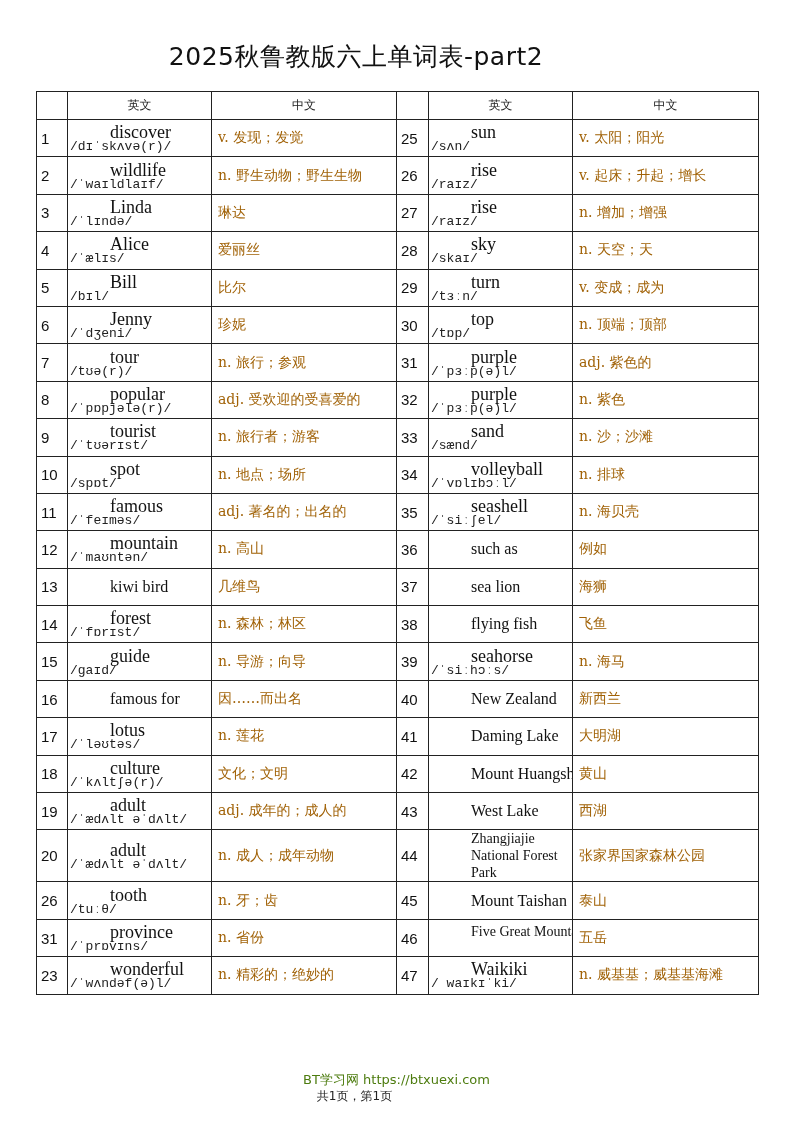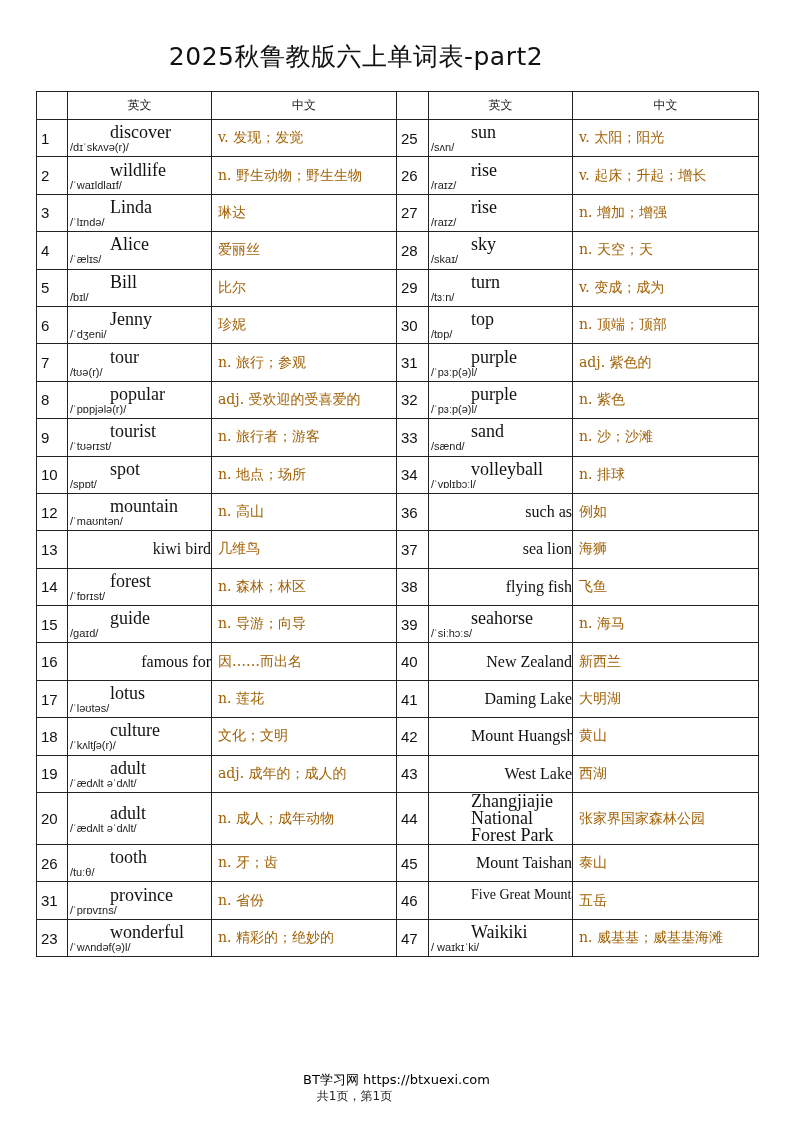--- a/index.html
+++ b/index.html
@@ -19,28 +19,28 @@
     vertical-align: middle;
   }
   table.vocab th {
     height: 27px; font-weight: normal; font-size: 12px; text-align: center;
     font-family: "DejaVu Serif", serif; color: #222;
   }
   table.vocab tr.row td { height: 36.4px; }
   td.num { font-family: "Liberation Sans", sans-serif; font-size: 15px; padding-left: 4px !important; }
   td.en { padding-left: 2px !important; }
   td.en .word { display: block; font-family: "Liberation Serif", serif; font-size: 18px; line-height: 18px; color: #111; margin-left: 40px; }
-  td.en .word.single { font-size: 16px; line-height: 20px; text-align: right; }
-  td.en .word.small { font-size: 18px; line-height: 17px; white-space: normal; }
+  td.en .word.single { font-size: 16px; line-height: 20px; }
+  td.en .word.small { font-size: 14px; line-height: 17px; white-space: normal; }
   td.en .word.tiny { font-size: 14px; line-height: 16px; margin-top: -12px; }
-  td.en .ipa { display: block; font-family: Liberation Sans, sans-serif; font-size: 11px; line-height: 12px; color: #222; }
+  td.en .ipa { display: block; font-family: Liberation Mono, monospace; font-size: 13px; line-height: 12px; color: #222; }
   td.zh { padding-left: 6px !important; font-family: "DejaVu Serif", serif; font-size: 14px; color: #a16207; }
   .footer1 {
     position: absolute; left: 0; top: 1071px; width: 793px; text-align: center;
-    font-family: "DejaVu Sans", sans-serif; font-size: 13px; color: #000000;
+    font-family: "DejaVu Sans", sans-serif; font-size: 13px; color: #4d7c0f;
   }
   .footer2 {
     position: absolute; left: 0; top: 1088px; width: 709px; text-align: center;
     font-family: "DejaVu Sans", sans-serif; font-size: 12px; color: #222;
   }
 </style>
 </head>
 <body>
 
 <div class="title">2025秋鲁教版六上单词表-part2</div>
@@ -199,20 +199,34 @@
         </td>
         <td class="zh">n. 地点；场所</td>
         <td class="num">34</td>
         <td class="en">
           <span class="word">volleyball</span>
           <span class="ipa">/ˈvɒlɪbɔːl/</span>
         </td>
         <td class="zh">n. 排球</td>
       </tr>
       <tr class="row">
+        <td class="num">11</td>
+        <td class="en">
+          <span class="word">famous</span>
+          <span class="ipa">/ˈfeɪməs/</span>
+        </td>
+        <td class="zh">adj. 著名的；出名的</td>
+        <td class="num">35</td>
+        <td class="en">
+          <span class="word">seashell</span>
+          <span class="ipa">/ˈsiːʃel/</span>
+        </td>
+        <td class="zh">n. 海贝壳</td>
+      </tr>
+      <tr class="row">
         <td class="num">12</td>
         <td class="en">
           <span class="word">mountain</span>
           <span class="ipa">/ˈmaʊntən/</span>
         </td>
         <td class="zh">n. 高山</td>
         <td class="num">36</td>
         <td class="en">
           <span class="word single">such as</span>
         </td>

